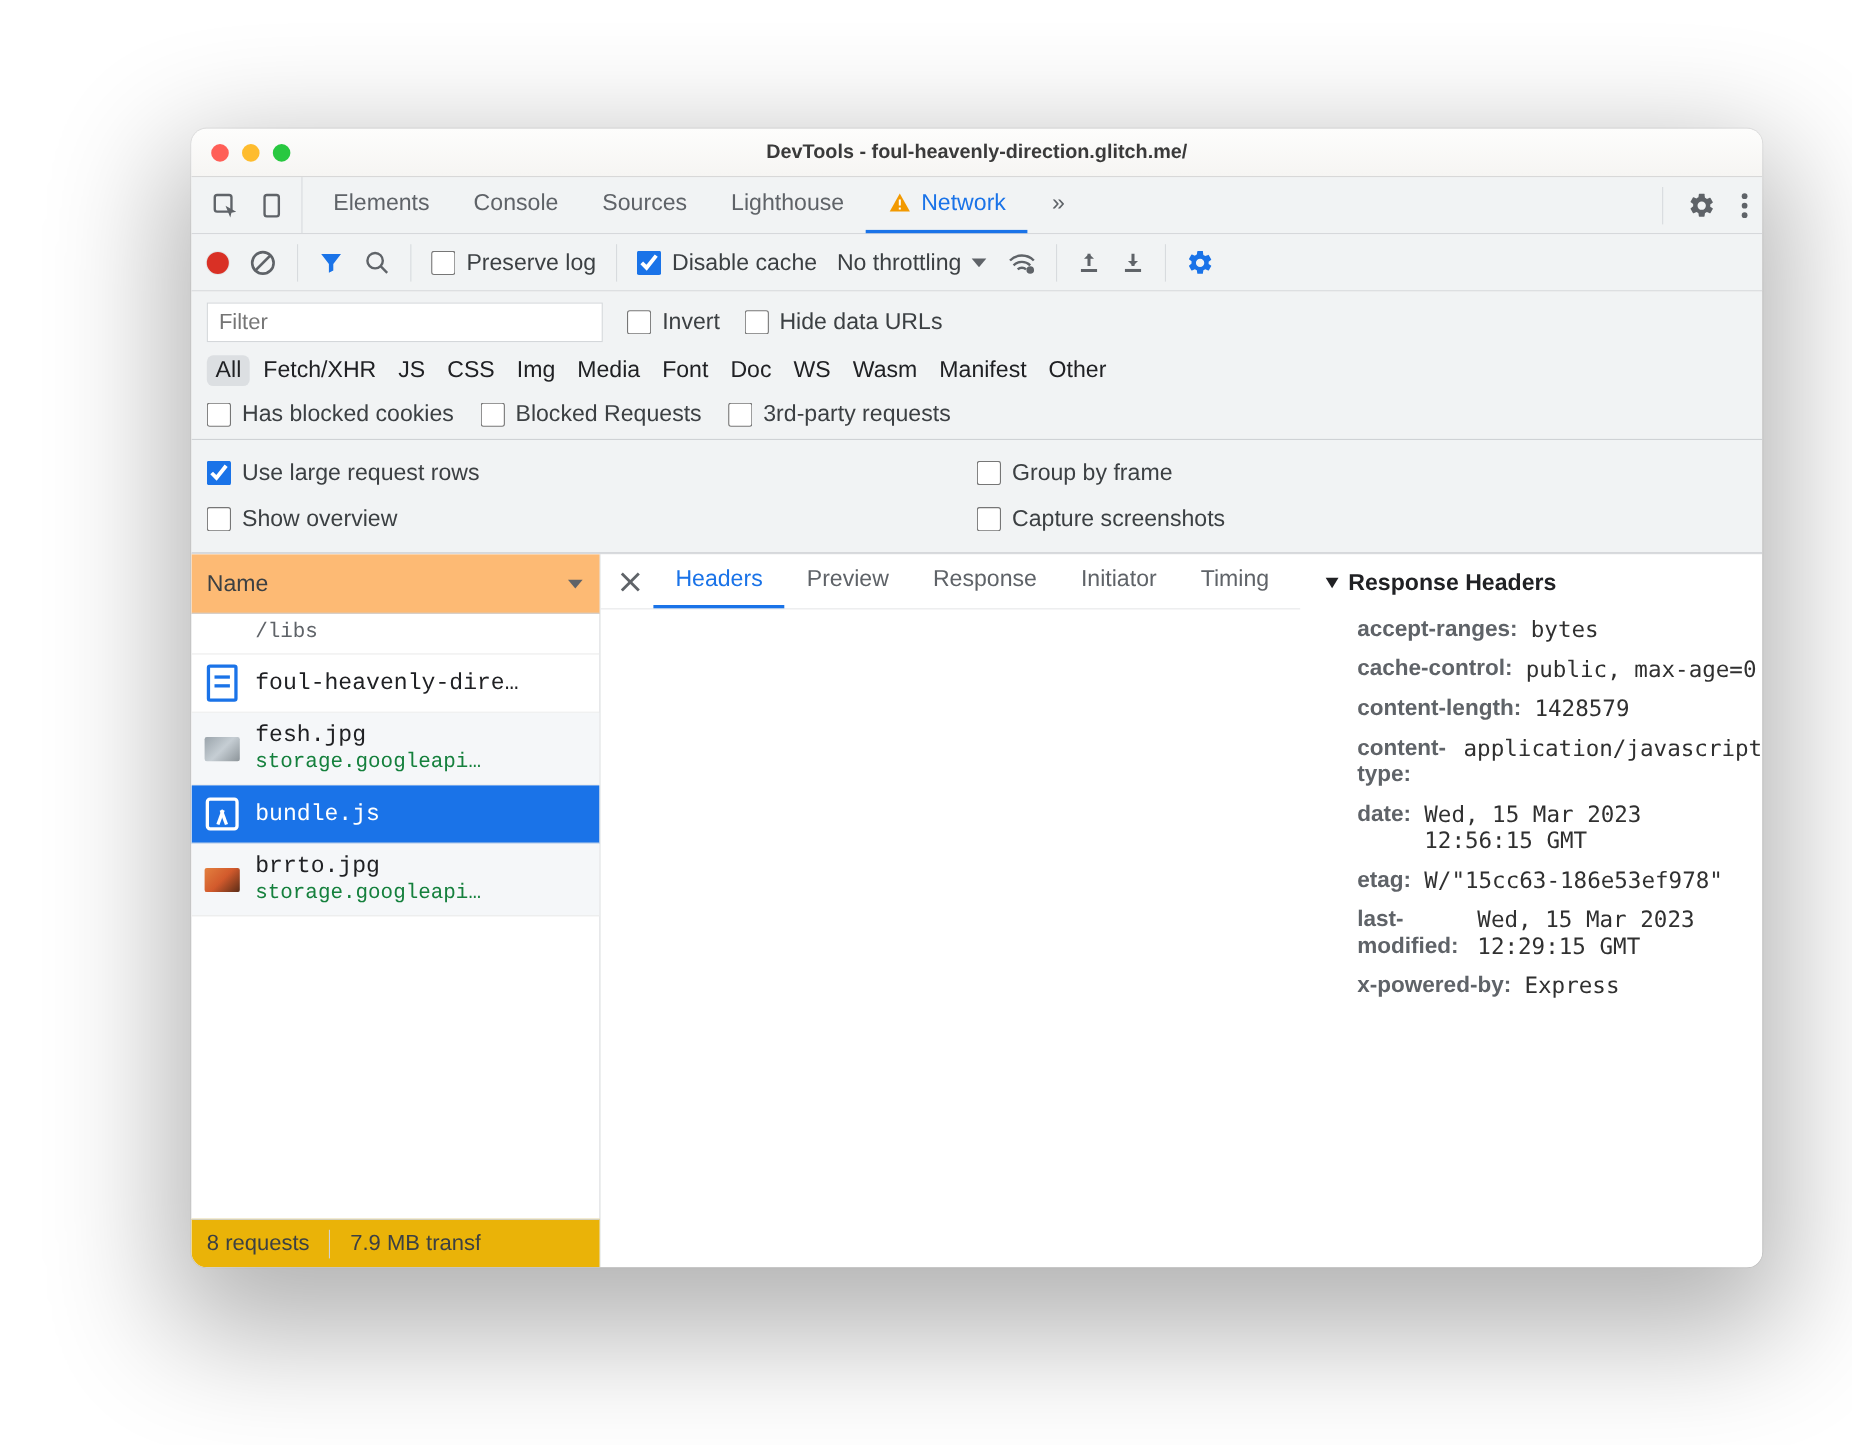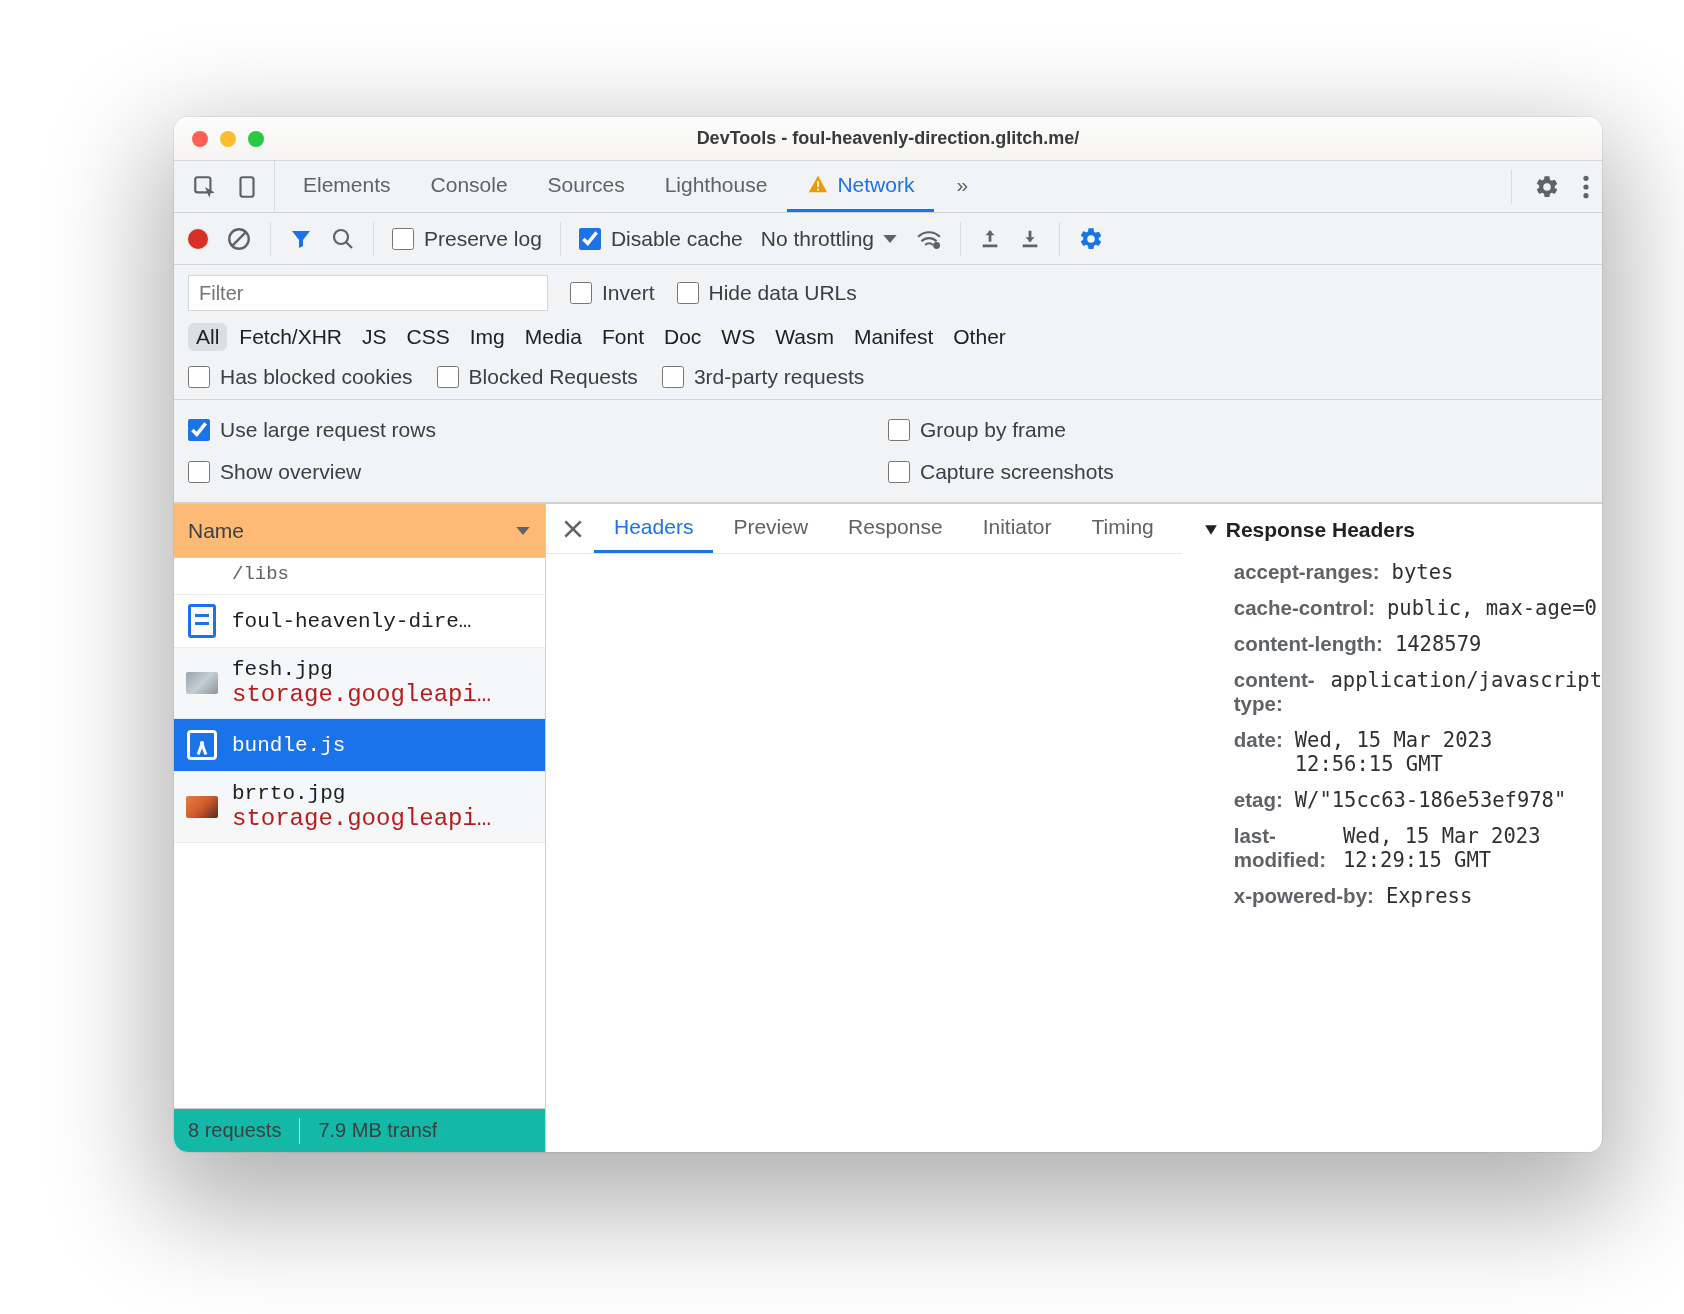--- a/index.html
+++ b/index.html
@@ -148,23 +148,23 @@
     cursor:pointer;
     font-family:Liberation Mono, monospace;
   }
   .req-row.alt { background:#f5f7f9; }
   .req-row.cut { padding-top:0; padding-bottom:4px; }
   .req-row.cut .req-main { color:#5f6368; font-size:19px; }
   .req-row.selected { background:#1a73e8; color:#fff; }
   .req-ico { width:32px; height:32px; flex-shrink:0; display:flex; align-items:center; justify-content:center; }
   .req-txt { display:flex; flex-direction:column; min-width:0; }
   .req-main { white-space:nowrap; overflow:hidden; text-overflow:ellipsis; }
-  .req-sub { font-size:24px; color:#b91c1c; white-space:nowrap; overflow:hidden; text-overflow:ellipsis;}
+  .req-sub { font-size:19px; color:#15803d; white-space:nowrap; overflow:hidden; text-overflow:ellipsis;}
   .status-bar {
-    height:44px; border-top:1px solid #cfd2d5; background:#14b8a6;
+    height:44px; border-top:1px solid #cfd2d5; background:#eab308;
     display:flex; align-items:center; padding:0 14px; gap:18px;
     font-size:20px; color:#3c4043;
   }
   .status-bar .sep { width:1px; height:26px; background:#cfd2d5; }
   .status-bar .clip { overflow:hidden; white-space:nowrap; }
   
   .pane-right { flex:1; display:flex; flex-direction:row; background:#fff; min-width:0; }
   .detail-tabs {
     height:50px; border-bottom:1px solid #e5e7e9;
     display:flex; align-items:stretch; padding:0 8px 0 6px;

